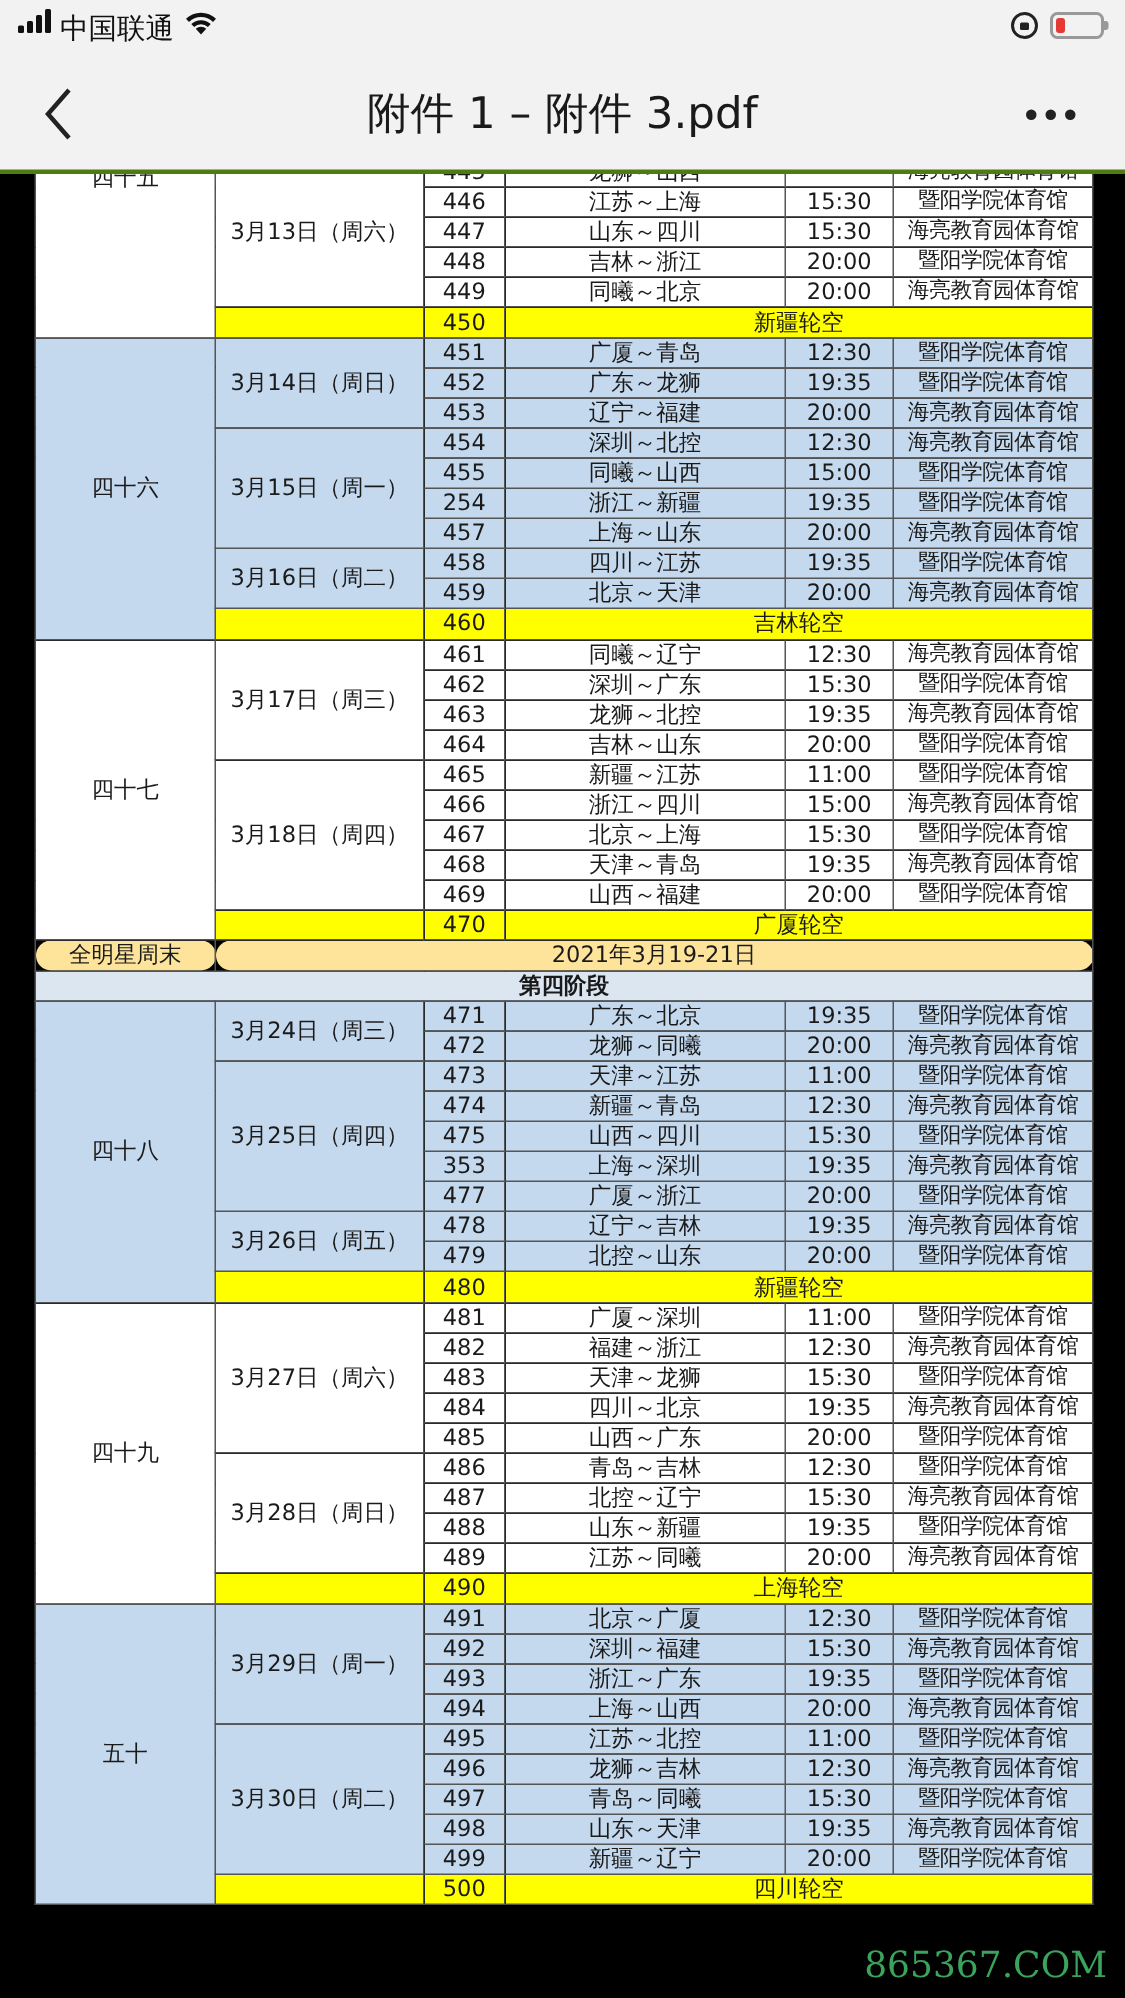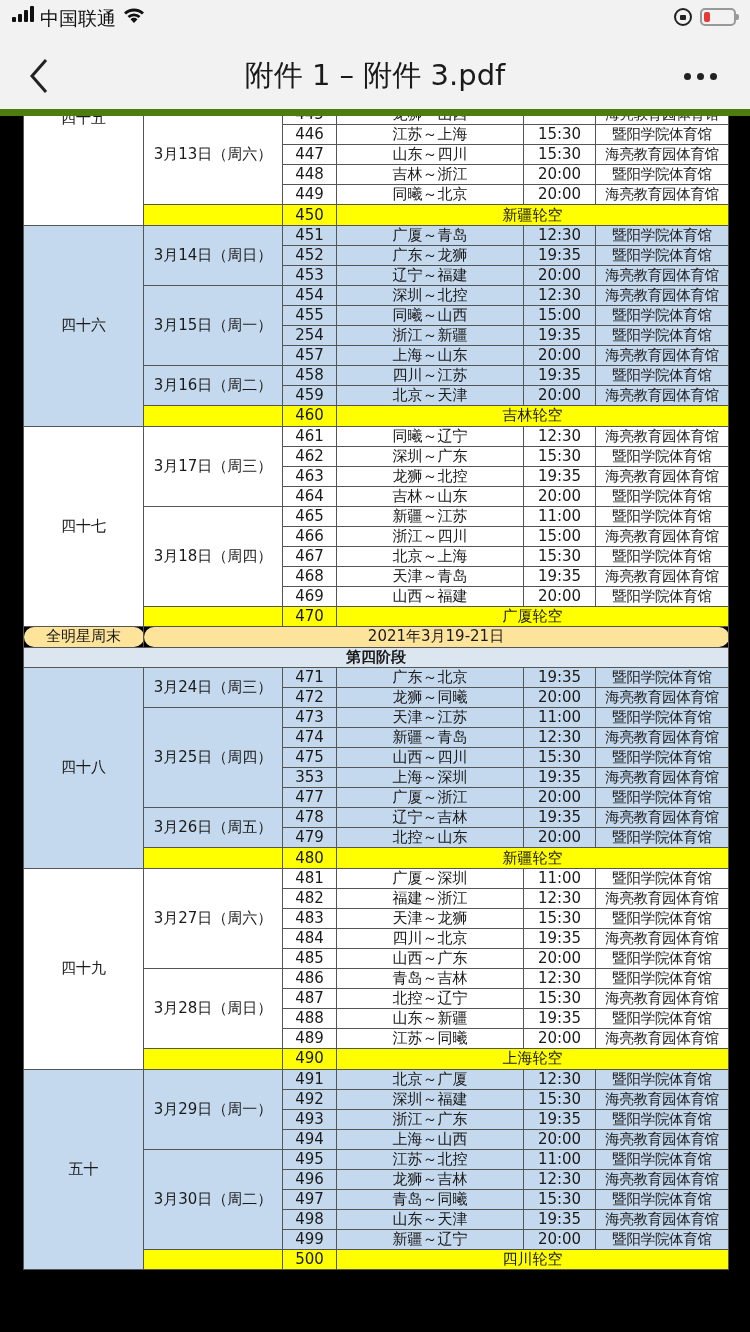--- a/index.html
+++ b/index.html
@@ -11,21 +11,21 @@
   .signal { display: flex; align-items: flex-end; gap: 2px; height: 16px; }
   .signal span { display: block; width: 4px; background: #111; border-radius: 1px; }
   .sb-time { position: absolute; left: 0; width: 750px; top: 7px; text-align: center; font-size: 20px; color: #111; pointer-events: none; }
   .sb-right { position: absolute; right: 14px; top: 8px; display: flex; align-items: center; gap: 8px; }
   .lock-rot { width: 18px; height: 18px; border: 2px solid #222; border-radius: 50%; position: relative; }
   .lock-rot::after { content: ""; position: absolute; left: 4px; top: 5px; width: 6px; height: 5px; background: #222; border-radius: 1px; }
   .battery { width: 36px; height: 18px; border: 2px solid #999; border-radius: 5px; position: relative; }
   .battery::after { content: ""; position: absolute; right: -5px; top: 4px; width: 3px; height: 6px; background: #999; border-radius: 0 2px 2px 0; }
   .battery .level { position: absolute; left: 2px; top: 2px; width: 6px; height: 10px; background: #e53935; border-radius: 2px; }
 
-  .nav-bar { position: absolute; left: 0; top: 40px; width: 750px; height: 76px; background: #f2f2f2; border-bottom: 7px solid #4d7c0f; }
+  .nav-bar { position: absolute; left: 0; top: 40px; width: 750px; height: 76px; background: #f2f2f2; border-bottom: 3px solid #4d7c0f; }
   .nav-back { position: absolute; left: 24px; top: 14px; width: 40px; height: 44px; cursor: pointer; }
   .nav-back svg { width: 30px; height: 44px; }
   .nav-title { position: absolute; left: 0; width: 750px; top: 16px; text-align: center; font-size: 29px; color: #1a1a1a; pointer-events: none; }
   .nav-more { position: absolute; right: 22px; top: 26px; width: 44px; height: 20px; display: flex; gap: 6px; align-items: center; cursor: pointer; }
   .nav-more span { width: 7px; height: 7px; border-radius: 50%; background: #222; display: block; }
 
   .doc { position: absolute; left: 0; top: 116px; width: 750px; height: 1216px; overflow: hidden; background: #000000; }
   table.sched { position: absolute; left: 23px; top: -12px; width: 705px; border-collapse: collapse; table-layout: fixed; font-size: 15px; font-family: "DejaVu Sans", sans-serif; }
   table.sched td { border: 1px solid #555; height: 20.1px; line-height: 19px; text-align: center; padding: 0; white-space: nowrap; overflow: hidden; }
   col.c-round { width: 120px; } col.c-date { width: 139px; } col.c-no { width: 54px; } col.c-match { width: 187px; } col.c-time { width: 72px; } col.c-venue { width: 133px; }
@@ -450,13 +450,14 @@
         <td class="venue">暨阳学院体育馆</td>
       </tr>
       <tr class="blue">
         <td class="bye"></td>
         <td class="bye">500</td>
         <td class="bye" colspan="3">四川轮空</td>
       </tr>
     </tbody>
   </table>
 
+  <div class="watermark">865367.COM</div>
 </div>
 
 </body></html>

